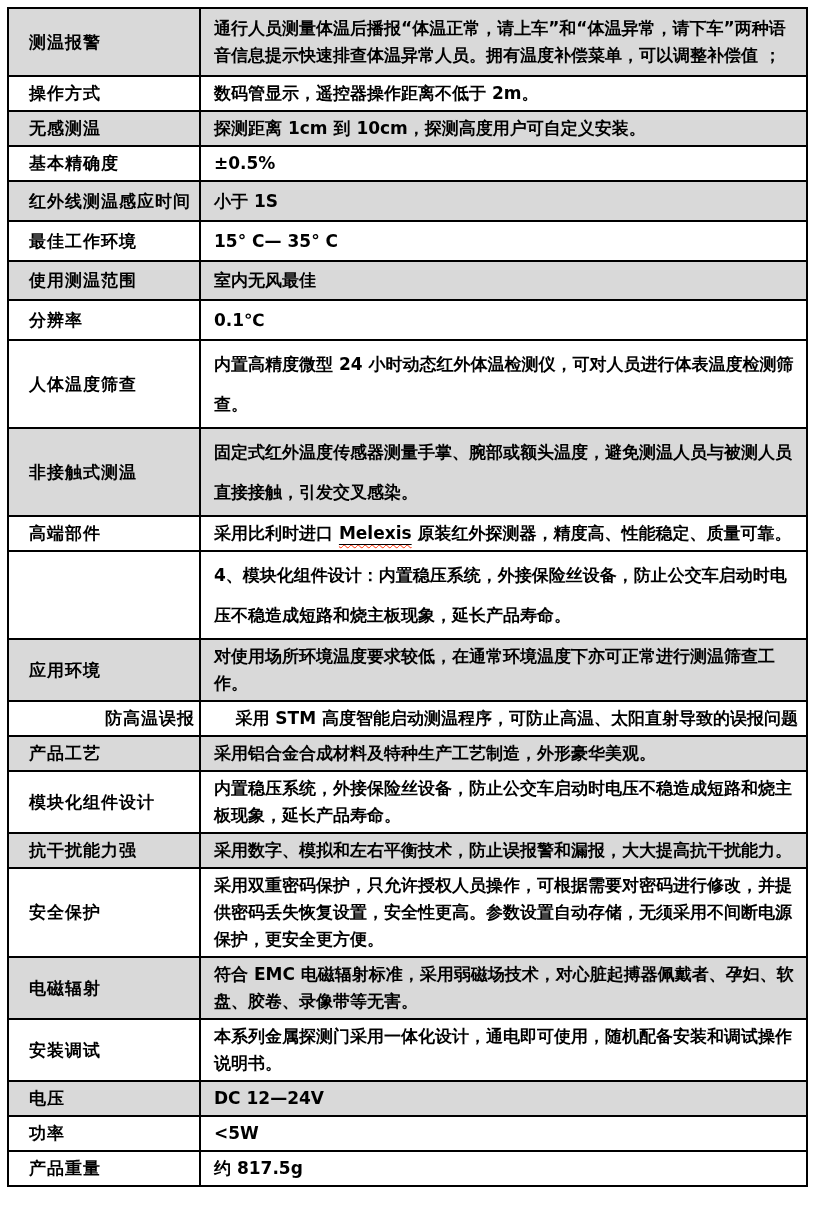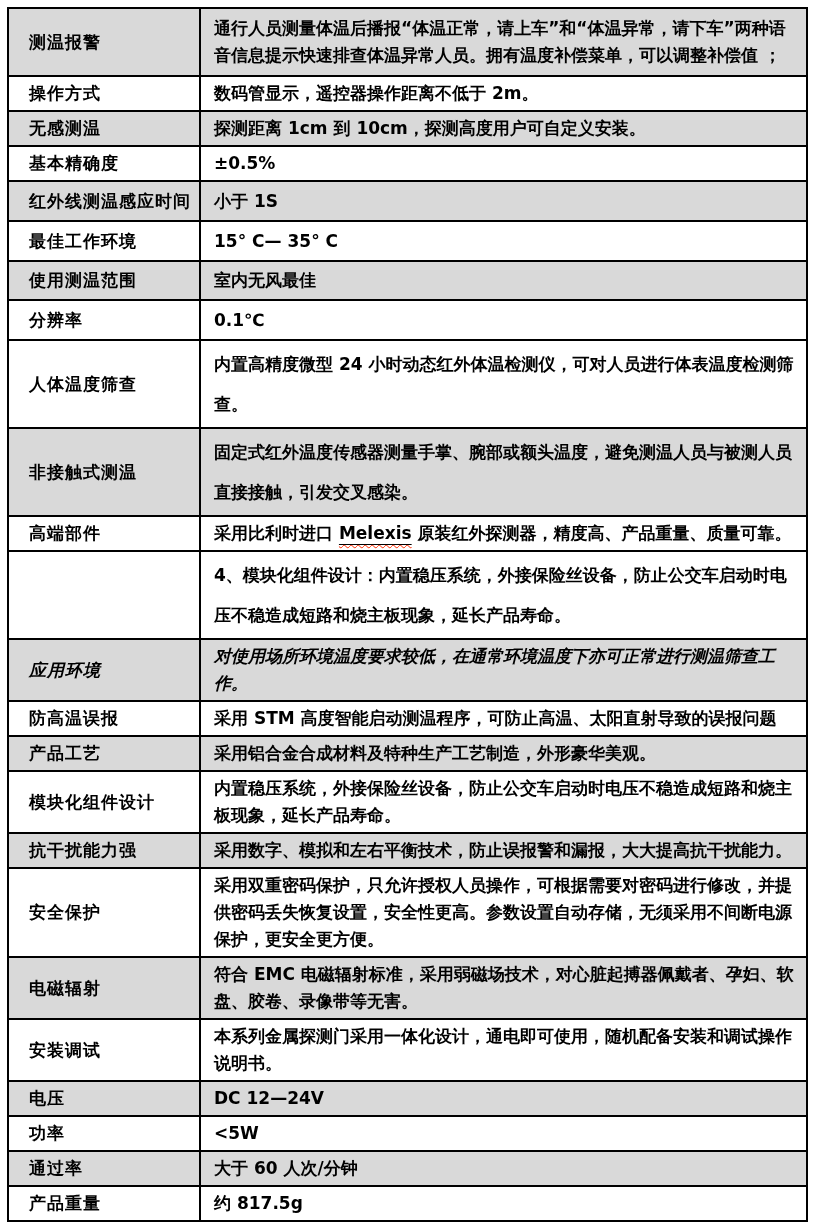--- a/index.html
+++ b/index.html
@@ -95,31 +95,31 @@
         <tr class="loose" style="height: 74px;">
           <td class="label-cell">人体温度筛查</td>
           <td class="value-cell">内置高精度微型 24 小时动态红外体温检测仪，可对人员进行体表温度检测筛查。</td>
         </tr>
         <tr class="shaded loose" style="height: 80px;">
           <td class="label-cell">非接触式测温</td>
           <td class="value-cell">固定式红外温度传感器测量手掌、腕部或额头温度，避免测温人员与被测人员直接接触，引发交叉感染。</td>
         </tr>
         <tr style="height: 26px;">
           <td class="label-cell">高端部件</td>
-          <td class="value-cell"><span>采用比利时进口 </span><span class="spell-wavy"><span class="underlined">Melexis</span></span><span> 原装红外探测器，精度高、产品重量、质量可靠。</span></td>
+          <td class="value-cell"><span>采用比利时进口 </span><span class="spell-wavy"><span class="underlined">Melexis</span></span><span> 原装红外探测器，精度高、性能稳定、质量可靠。</span></td>
         </tr>
         <tr class="loose" style="height: 80px;">
           <td class="label-cell"></td>
           <td class="value-cell">4、模块化组件设计：内置稳压系统，外接保险丝设备，防止公交车启动时电压不稳造成短路和烧主板现象，延长产品寿命。</td>
         </tr>
-        <tr class="shaded" style="height: 54px; font-style: italic;">
+        <tr class="shaded" style="height: 54px;">
           <td class="label-cell">应用环境</td>
           <td class="value-cell">对使用场所环境温度要求较低，在通常环境温度下亦可正常进行测温筛查工作。</td>
         </tr>
-        <tr style="height: 25px;">
+        <tr style="height: 25px; text-align: right;">
           <td class="label-cell">防高温误报</td>
           <td class="value-cell">采用 STM 高度智能启动测温程序，可防止高温、太阳直射导致的误报问题</td>
         </tr>
         <tr class="shaded" style="height: 25px; margin-left: 31px;">
           <td class="label-cell">产品工艺</td>
           <td class="value-cell">采用铝合金合成材料及特种生产工艺制造，外形豪华美观。</td>
         </tr>
         <tr style="height: 54px;">
           <td class="label-cell">模块化组件设计</td>
           <td class="value-cell">内置稳压系统，外接保险丝设备，防止公交车启动时电压不稳造成短路和烧主板现象，延长产品寿命。</td>
@@ -141,23 +141,19 @@
           <td class="value-cell">本系列金属探测门采用一体化设计，通电即可使用，随机配备安装和调试操作说明书。</td>
         </tr>
         <tr class="shaded" style="height: 31px; border-radius: 16px;">
           <td class="label-cell">电压</td>
           <td class="value-cell">DC 12—24V</td>
         </tr>
         <tr style="height: 31px;">
           <td class="label-cell">功率</td>
           <td class="value-cell">&lt;5W</td>
         </tr>
-        <tr class="shaded" style="height: 27px;">
-          <td class="label-cell">通过率</td>
-          <td class="value-cell">大于 60 人次/分钟</td>
-        </tr>
         <tr style="height: 28px;">
           <td class="label-cell">产品重量</td>
           <td class="value-cell">约 817.5g</td>
         </tr>
       </tbody>
   </table>
 </div>
 
 </body></html>

